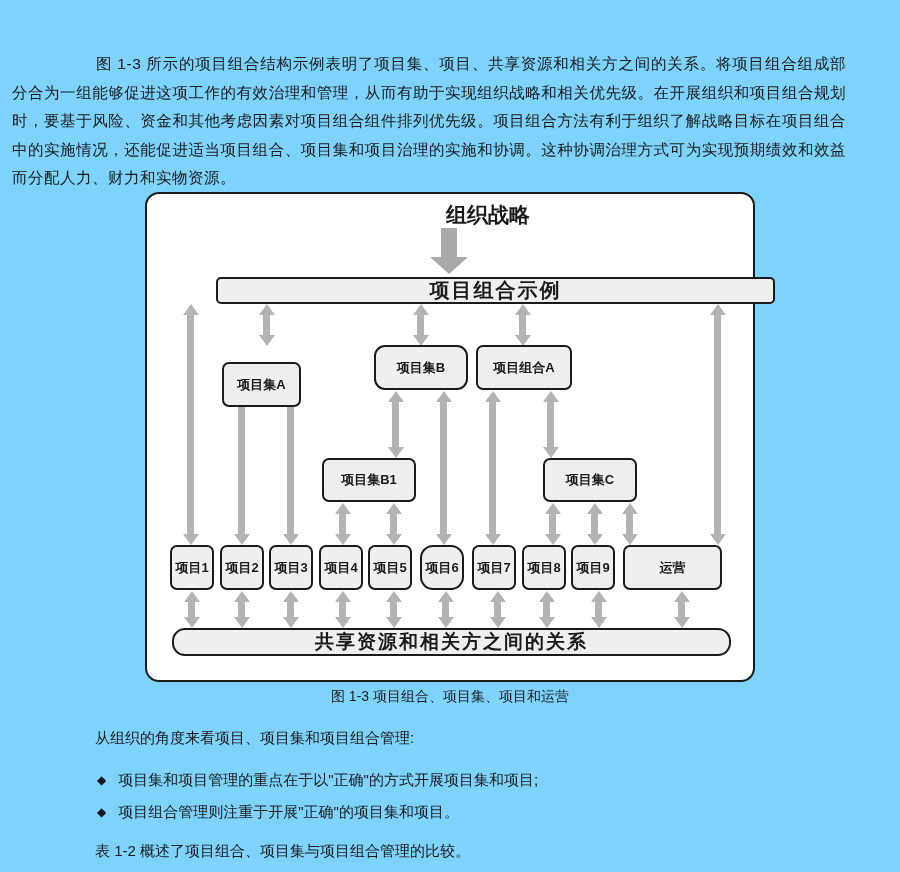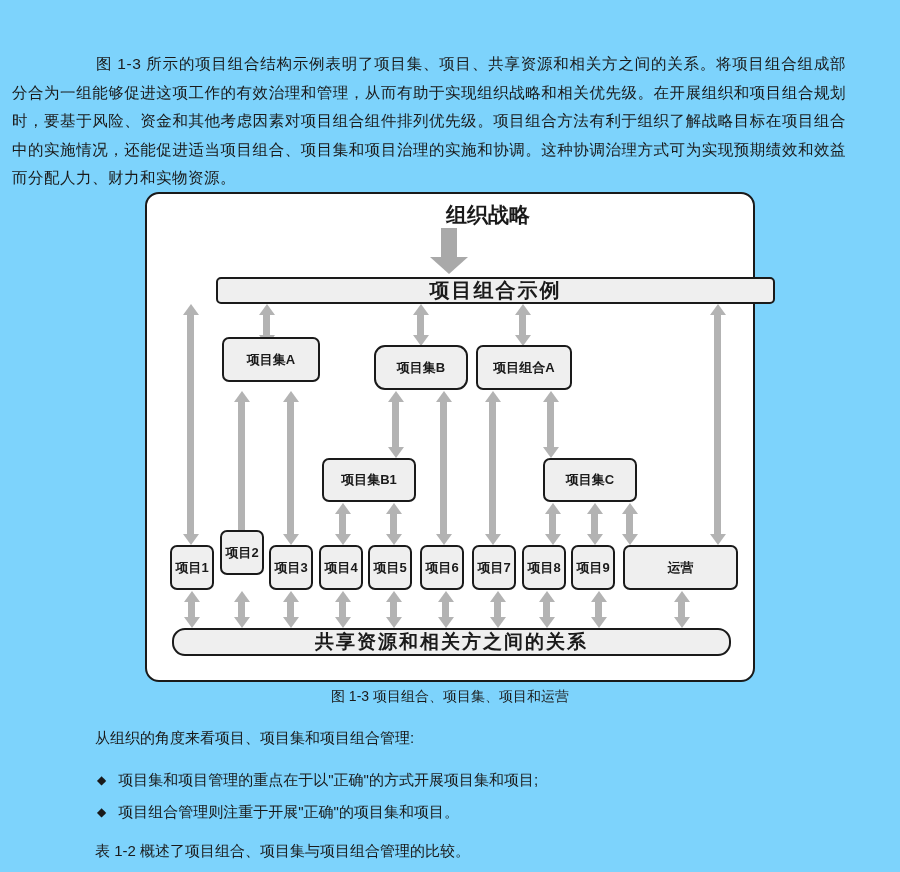--- a/index.html
+++ b/index.html
@@ -114,37 +114,37 @@
       <div class="varrow" style="left: 543px; top: 602px; height: 15px;"></div>
       <div class="varrow" style="left: 595px; top: 602px; height: 15px;"></div>
       <div class="varrow" style="left: 678px; top: 602px; height: 15px;"></div>
     </div>
 
   <div class="strategy-label">组织战略</div>
   <div class="block-arrow"></div>
 
   <div class="dbox bar" style="left:172px;top:277px;width:559px;height:27px;margin-left:44px;">项目组合示例</div>
 
-  <div class="dbox" style="left:222px;top:337px;width:98px;height:45px;">项目集A</div>
+  <div class="dbox" style="left:222px;top:362px;width:79px;height:45px;">项目集A</div>
   <div class="dbox" style="left:374px;top:345px;width:94px;height:45px;border-radius:11px;">项目集B</div>
   <div class="dbox" style="left:476px;top:345px;width:96px;height:45px;">项目组合A</div>
 
   <div class="dbox" style="left:322px;top:458px;width:94px;height:44px;">项目集B1</div>
   <div class="dbox" style="left:543px;top:458px;width:94px;height:44px;">项目集C</div>
 
   <div class="dbox" style="left:170px;top:545px;width:44px;height:45px;">项目1</div>
-  <div class="dbox" style="left:220px;top:530px;width:44px;height:45px;">项目2</div>
+  <div class="dbox" style="left:220px;top:545px;width:44px;height:45px;">项目2</div>
   <div class="dbox" style="left:269px;top:545px;width:44px;height:45px;">项目3</div>
   <div class="dbox" style="left:319px;top:545px;width:44px;height:45px;">项目4</div>
   <div class="dbox" style="left:368px;top:545px;width:44px;height:45px;">项目5</div>
-  <div class="dbox" style="left:420px;top:545px;width:44px;height:45px;">项目6</div>
+  <div class="dbox" style="left:420px;top:545px;width:44px;height:45px;border-radius:13px;">项目6</div>
   <div class="dbox" style="left:472px;top:545px;width:44px;height:45px;">项目7</div>
   <div class="dbox" style="left:522px;top:545px;width:44px;height:45px;">项目8</div>
   <div class="dbox" style="left:571px;top:545px;width:44px;height:45px;">项目9</div>
-  <div class="dbox" style="left:623px;top:545px;width:115px;height:45px;text-align:center;">运营</div>
+  <div class="dbox" style="left:623px;top:545px;width:99px;height:45px;text-align:center;">运营</div>
 
   <div class="dbox bar-bottom" style="left:172px;top:628px;width:559px;height:28px;border-radius:13px;">共享资源和相关方之间的关系</div>
 
   <div class="fig-caption">图 1-3 项目组合、项目集、项目和运营</div>
 
   <p class="section-intro">从组织的角度来看项目、项目集和项目组合管理:</p>
 
   <p class="bullet bullet-1"><span class="glyph">◆</span><span>项目集和项目管理的重点在于以"正确"的方式开展项目集和项目;</span></p>
 
   <p class="bullet bullet-2"><span class="glyph">◆</span><span>项目组合管理则注重于开展"正确"的项目集和项目。</span></p>

